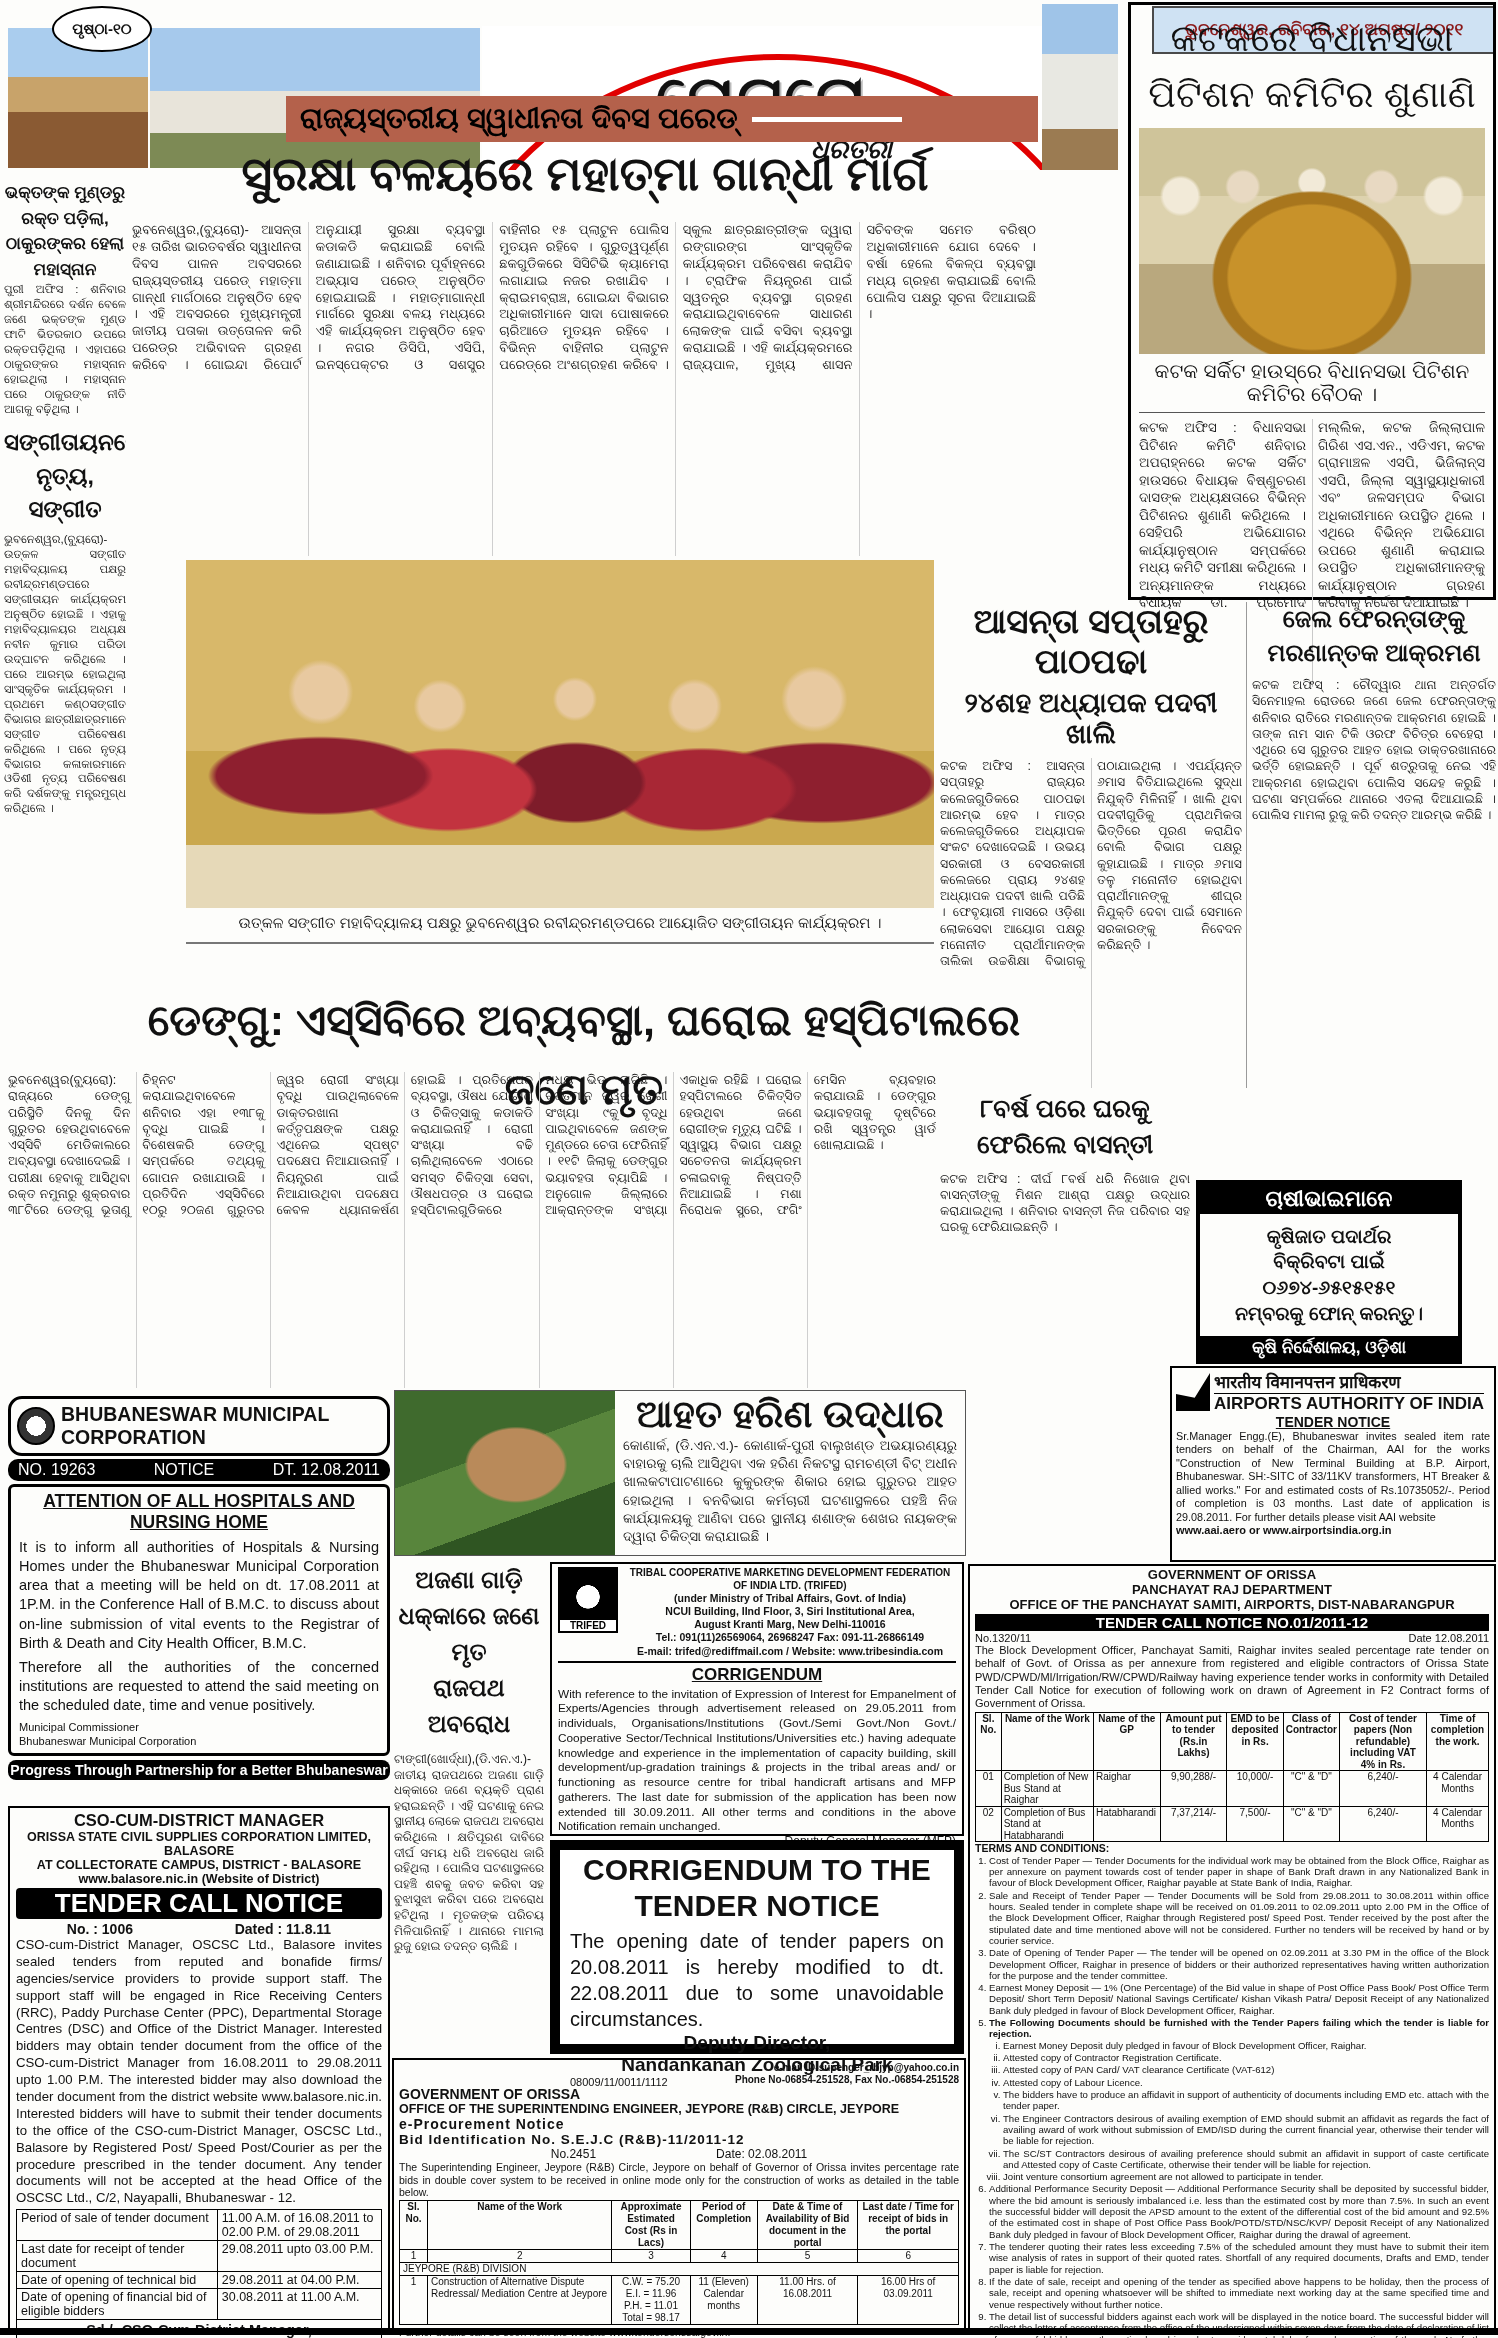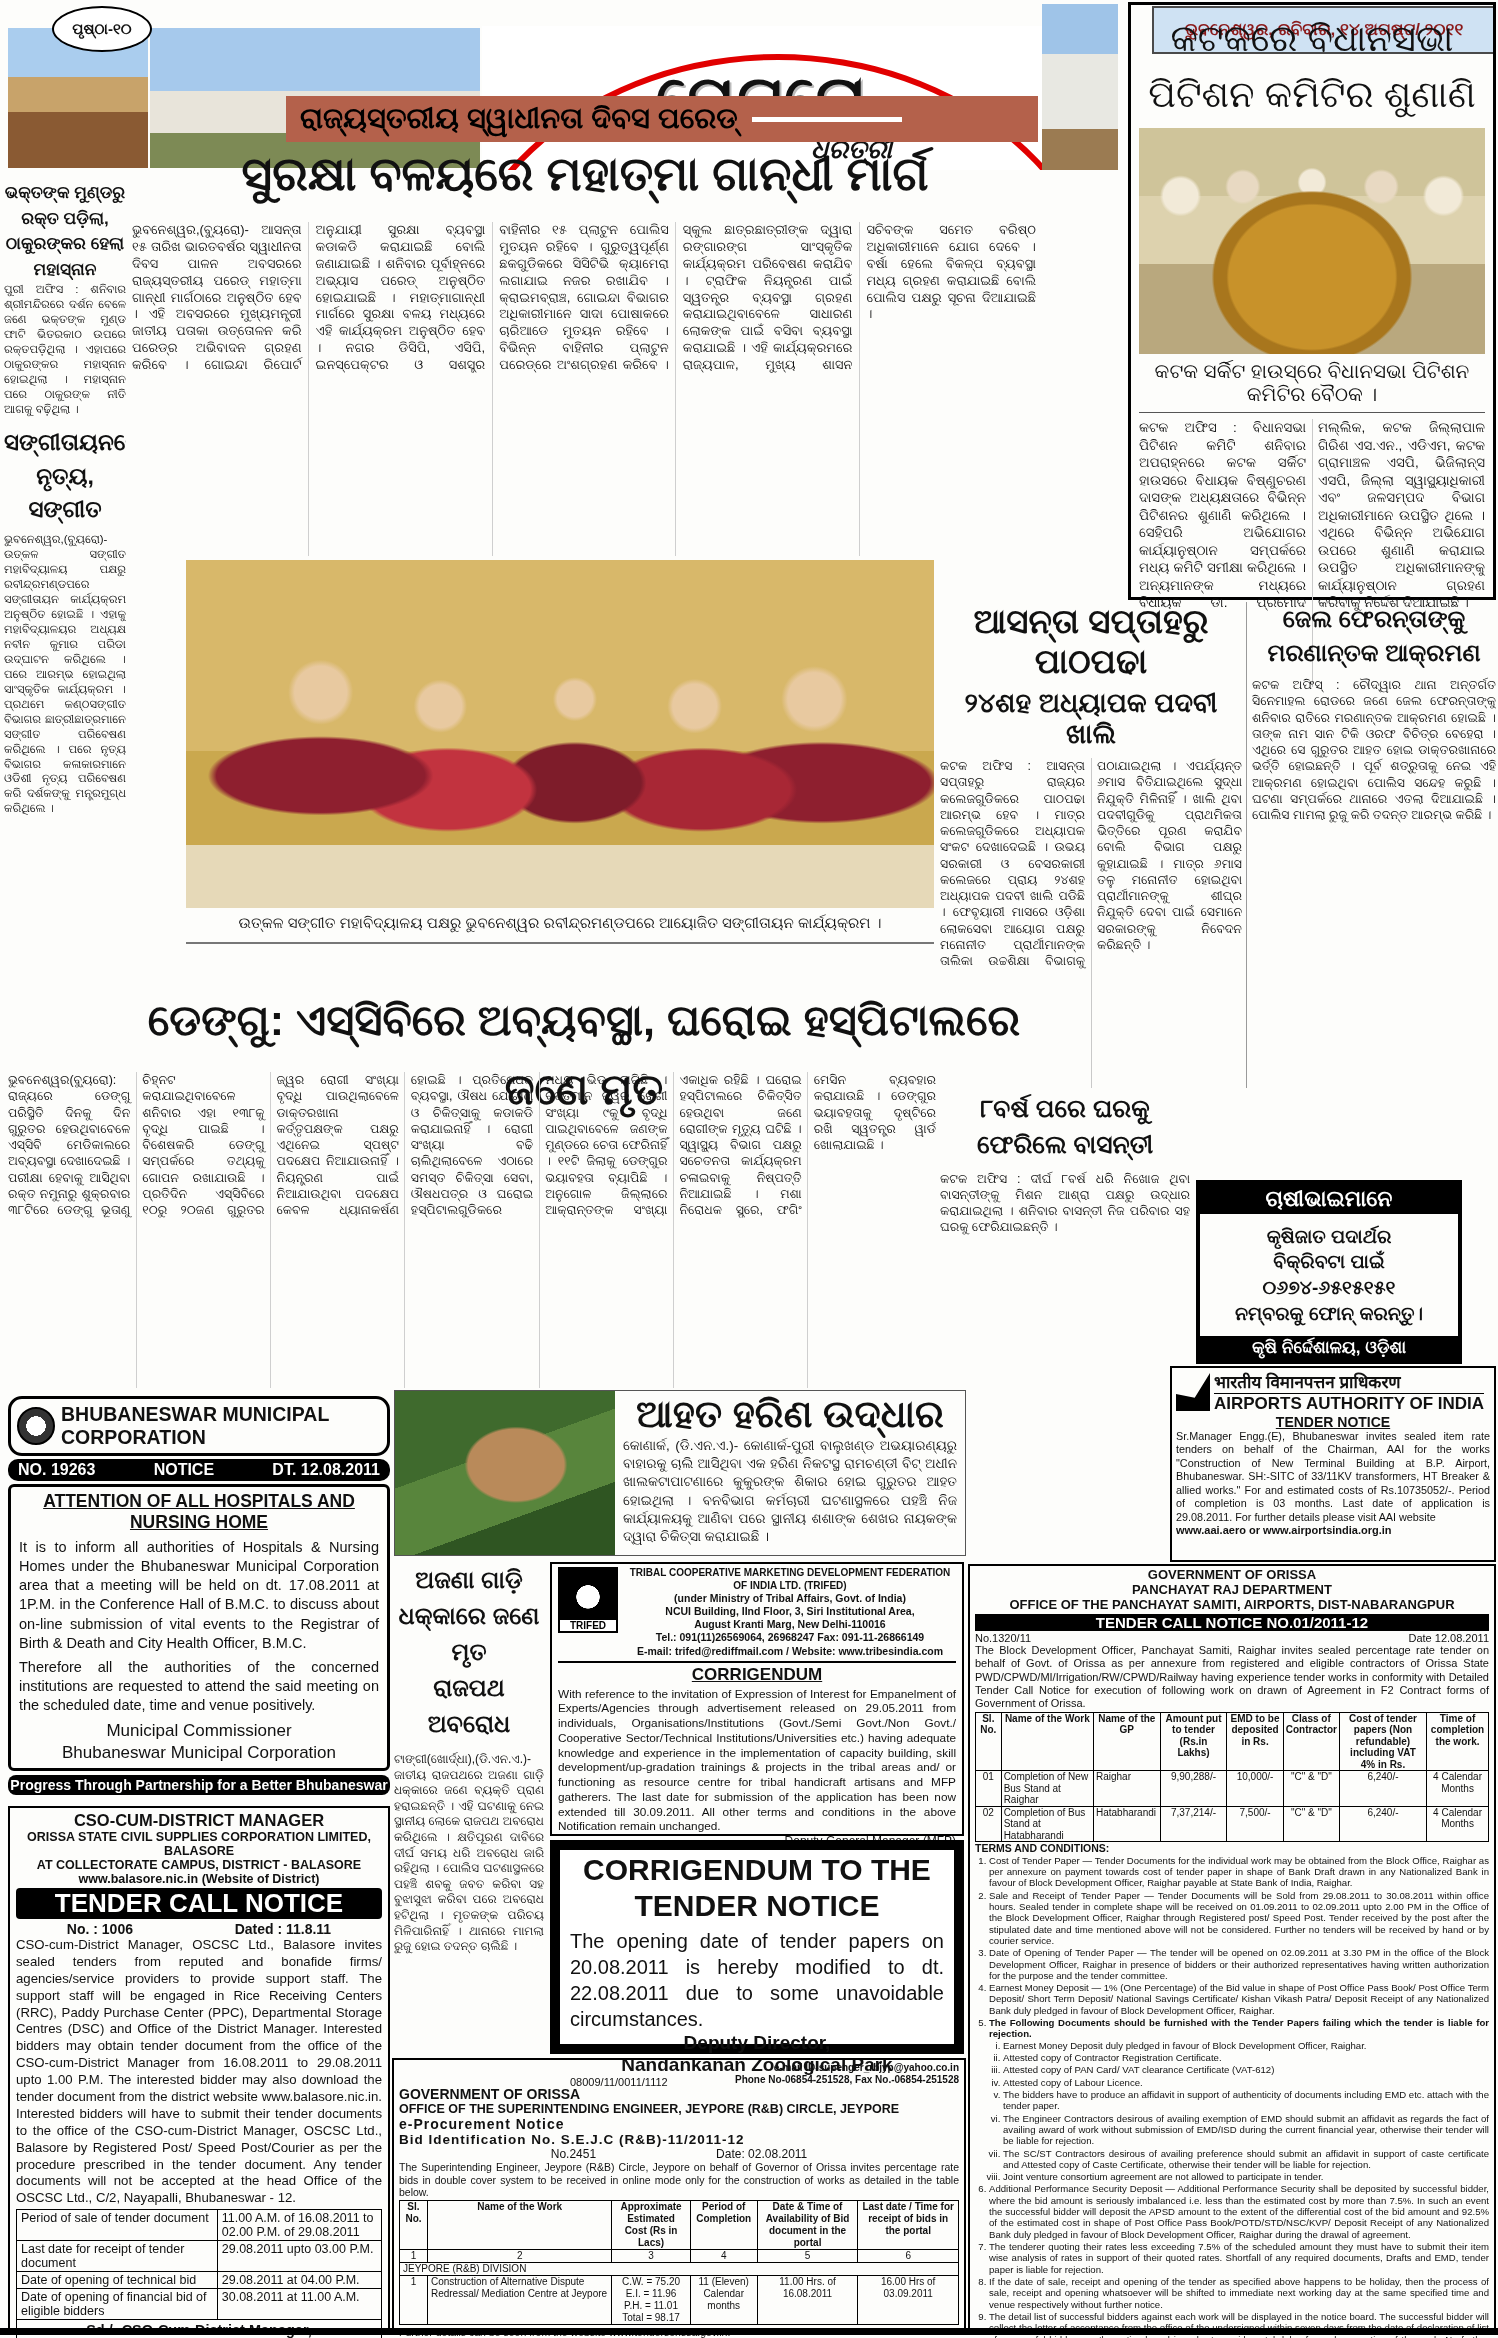--- a/index.html
+++ b/index.html
@@ -79,25 +79,25 @@
   #farm-bot{font-size:17px;}
   #farm-mid{flex:1;display:flex;flex-direction:column;justify-content:center;text-align:center;font-weight:bold;font-size:19px;line-height:1.35;}
   
   #dengue-hl{left:130px;top:986px;width:908px;height:80px;font-size:43px;font-weight:bold;text-align:center;line-height:1.6;}
   #dengue-body{left:8px;top:1072px;width:928px;height:316px;font-size:12.5px;}
   
   #bmc{left:8px;top:1396px;width:382px;height:404px;}
   #bmc-head{border:3px solid #000;border-radius:14px;padding:4px 6px;display:flex;align-items:center;gap:6px;}
   #bmc-logo{width:34px;height:34px;border:2px solid #000;border-radius:50%;background:radial-gradient(circle,#fff 0 40%,#333 41% 100%);flex:none;}
   #bmc-title{font-size:19.5px;font-weight:bold;}
-  #bmc-bar{background:#000;color:#fff;border-radius:10px;margin-top:3px;display:flex;justify-content:space-between;padding:2px 10px;font-size:16px;font-weight:bold;}
+  #bmc-bar{background:#000;color:#fff;border-radius:10px;margin-top:3px;display:flex;justify-content:space-between;padding:2px 10px;font-size:16px;font-weight:normal;}
   #bmc-box{border:3px solid #000;border-radius:6px;margin-top:3px;padding:4px 8px;}
   #bmc-att{font-size:17.5px;font-weight:bold;text-decoration:underline;text-align:center;}
   #bmc-box p{font-size:14.5px;margin:5px 0;line-height:1.32;}
-  #bmc-sig{text-align:center;font-size:17px;line-height:1.3;}
+  #bmc-sig{text-align:left;font-size:11px;line-height:1.3;}
   #bmc-foot{background:#000;color:#fff;border-radius:8px;margin-top:4px;text-align:center;font-size:14px;font-weight:bold;padding:2px 0;}
   
   #cso{left:8px;top:1806px;width:382px;height:528px;border:2px solid #000;box-sizing:border-box;padding:3px 6px;}
   #cso h3{margin:0;text-align:center;font-size:16.5px;}
   #cso .sub{font-size:12.5px;font-weight:bold;text-align:center;}
   #cso-bar{background:#000;color:#fff;font-size:26px;font-weight:bold;text-align:center;border-radius:4px;margin:2px 0;}
   #cso-no{display:flex;justify-content:space-around;font-weight:bold;font-size:14px;}
   #cso-body{font-size:13.2px;line-height:1.28;text-align:justify;}
   #cso table{border-collapse:collapse;width:100%;font-size:12.5px;margin-top:2px;}
   #cso td{border:1px solid #000;padding:1px 4px;vertical-align:top;}

